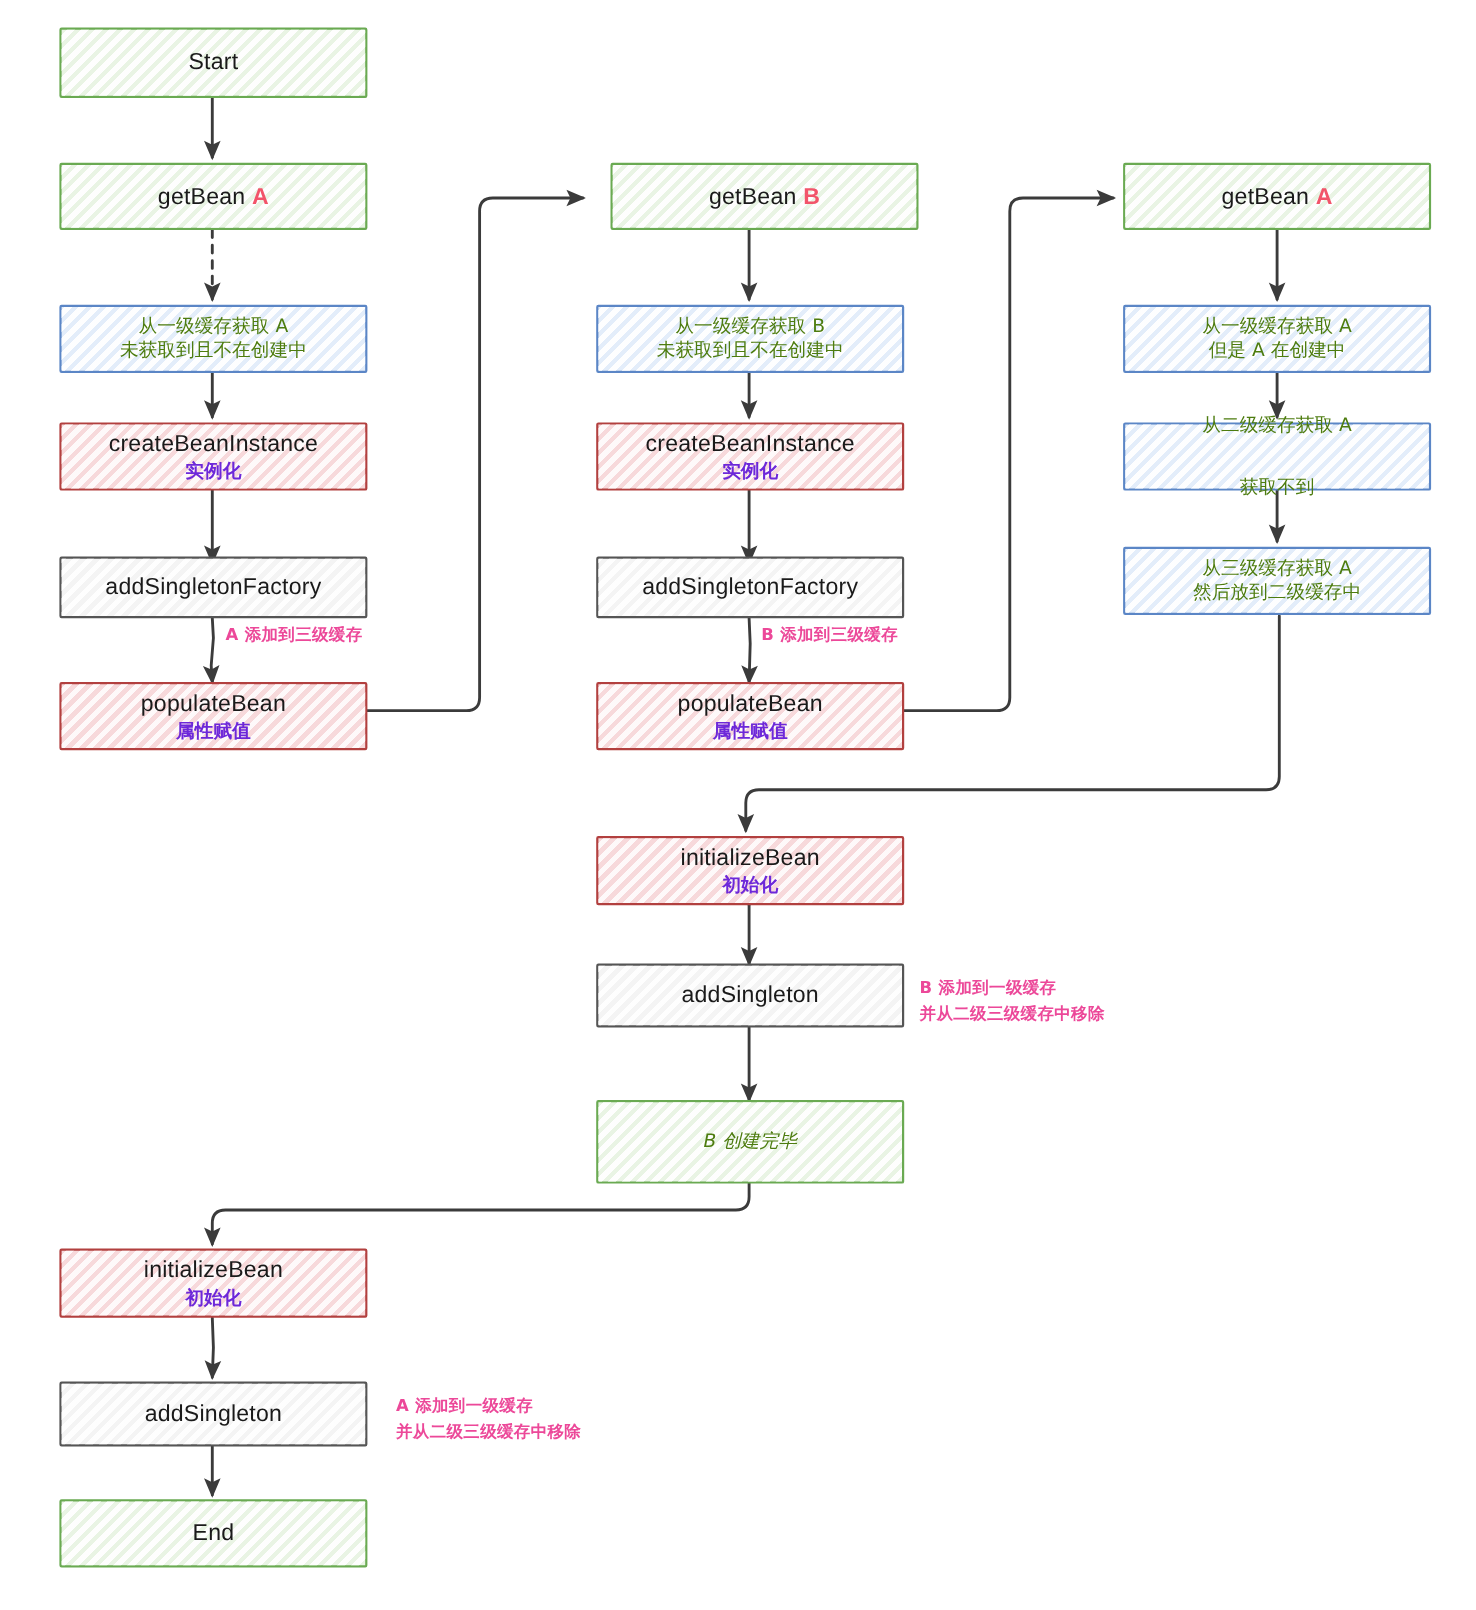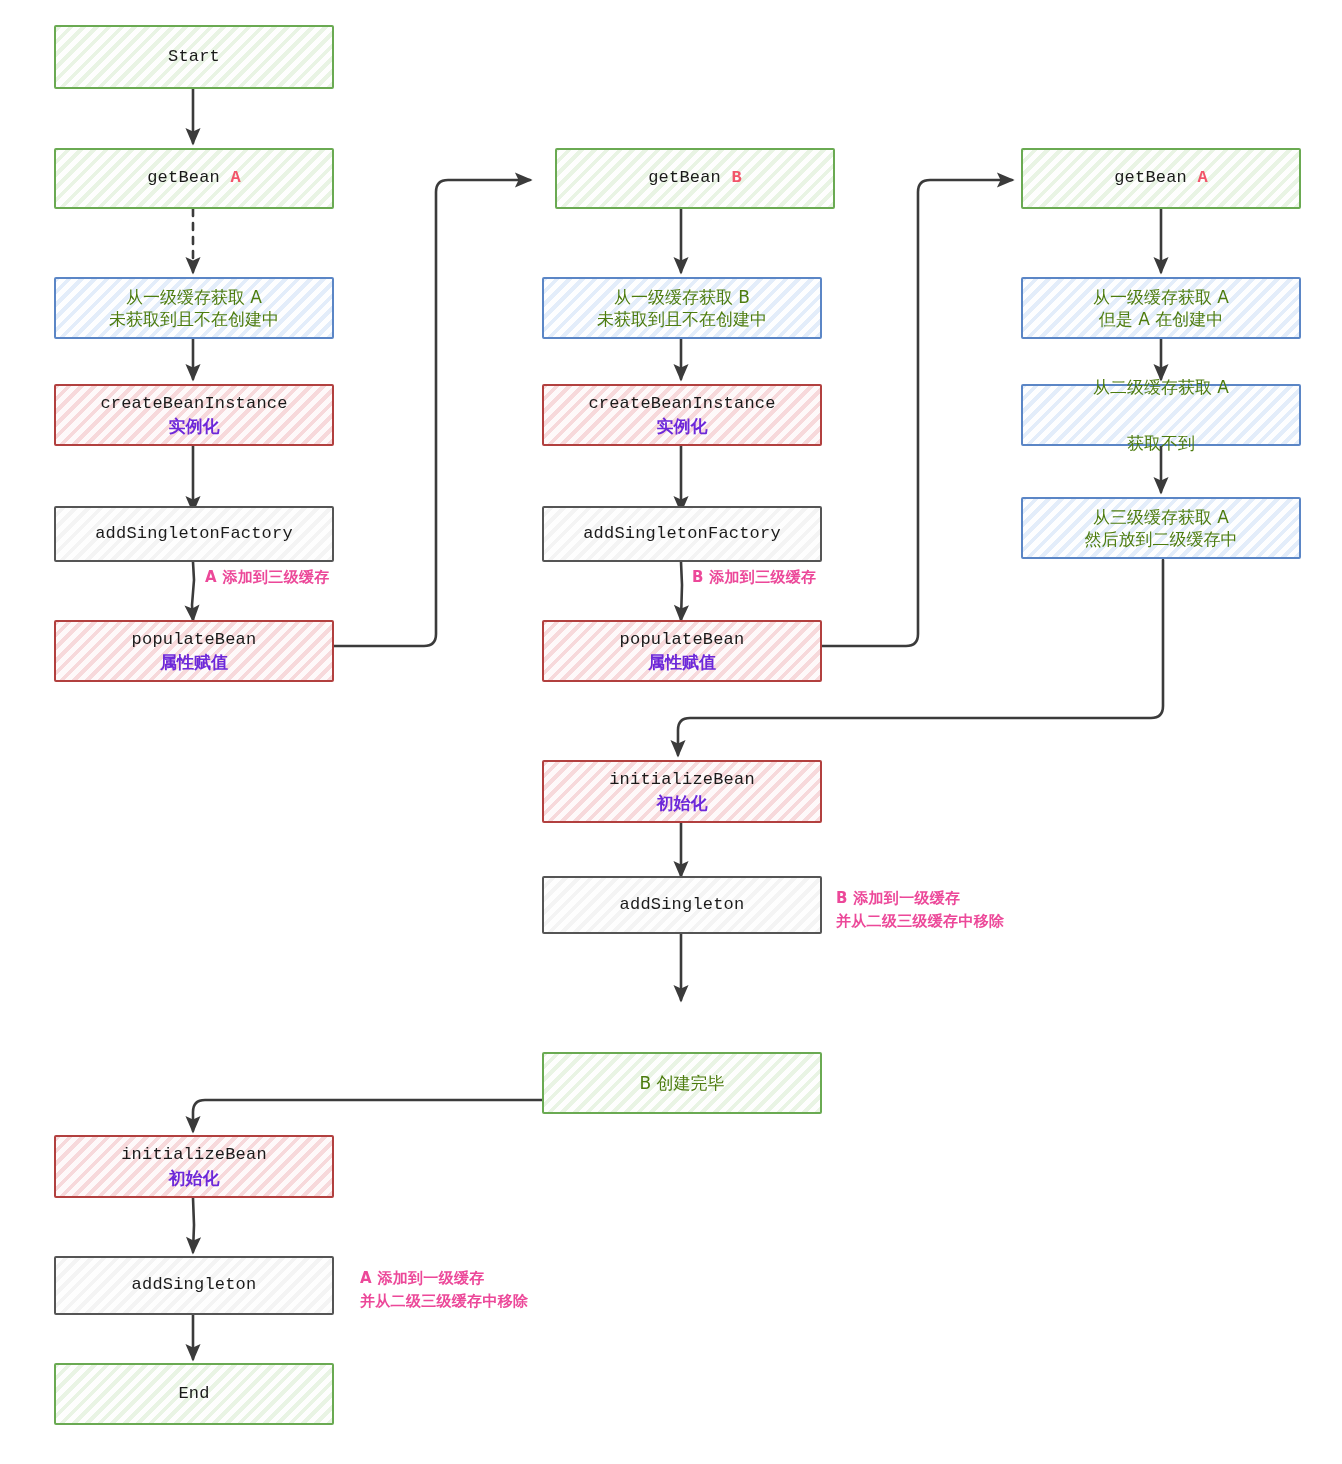--- a/index.html
+++ b/index.html
@@ -84,22 +84,22 @@
   .n-gray::before{
     background:repeating-linear-gradient(
       -45deg,
       rgba(255,255,255,0) 0px,
       rgba(255,255,255,0) 4px,
       rgba(255,255,255,.9) 4px,
       rgba(255,255,255,.9) 9px);
   }
 
   .mono{
-    font-family:Liberation Mono, monospace;
-    font-size:17px;
+    font-family:Liberation Sans, sans-serif;
+    font-size:21px;
     color:#1a1a1a;
     letter-spacing:.2px;
   }
   .cjk{
     font-family:"DejaVu Sans","Liberation Sans",sans-serif;
     font-size:17px;
     color:#4d7c0f;
   }
   .sub-red{
     font-family:"DejaVu Sans","Liberation Sans",sans-serif;
@@ -250,21 +250,21 @@
     <span class="sub-red">初始化</span>
   </div>
 
   <div class="node n-gray" style="left:542px;top:876px;width:280px;height:58px;">
     <span class="mono">addSingleton</span>
   </div>
 
   <div class="edge-label" style="left:836px;top:887px;">B 添加到一级缓存
 并从二级三级缓存中移除</div>
 
-  <div class="node n-green" style="left:542px;top:1052px;width:280px;height:62px;">
+  <div class="node n-green" style="left:542px;top:1000px;width:280px;height:76px;font-style:italic;">
     <span class="cjk">B 创建完毕</span>
   </div>
 
   <div class="node n-red" style="left:54px;top:1135px;width:280px;height:63px;">
     <span class="mono">initializeBean</span>
     <span class="sub-red">初始化</span>
   </div>
 
   <div class="node n-gray" style="left:54px;top:1256px;width:280px;height:59px;">
     <span class="mono">addSingleton</span>

